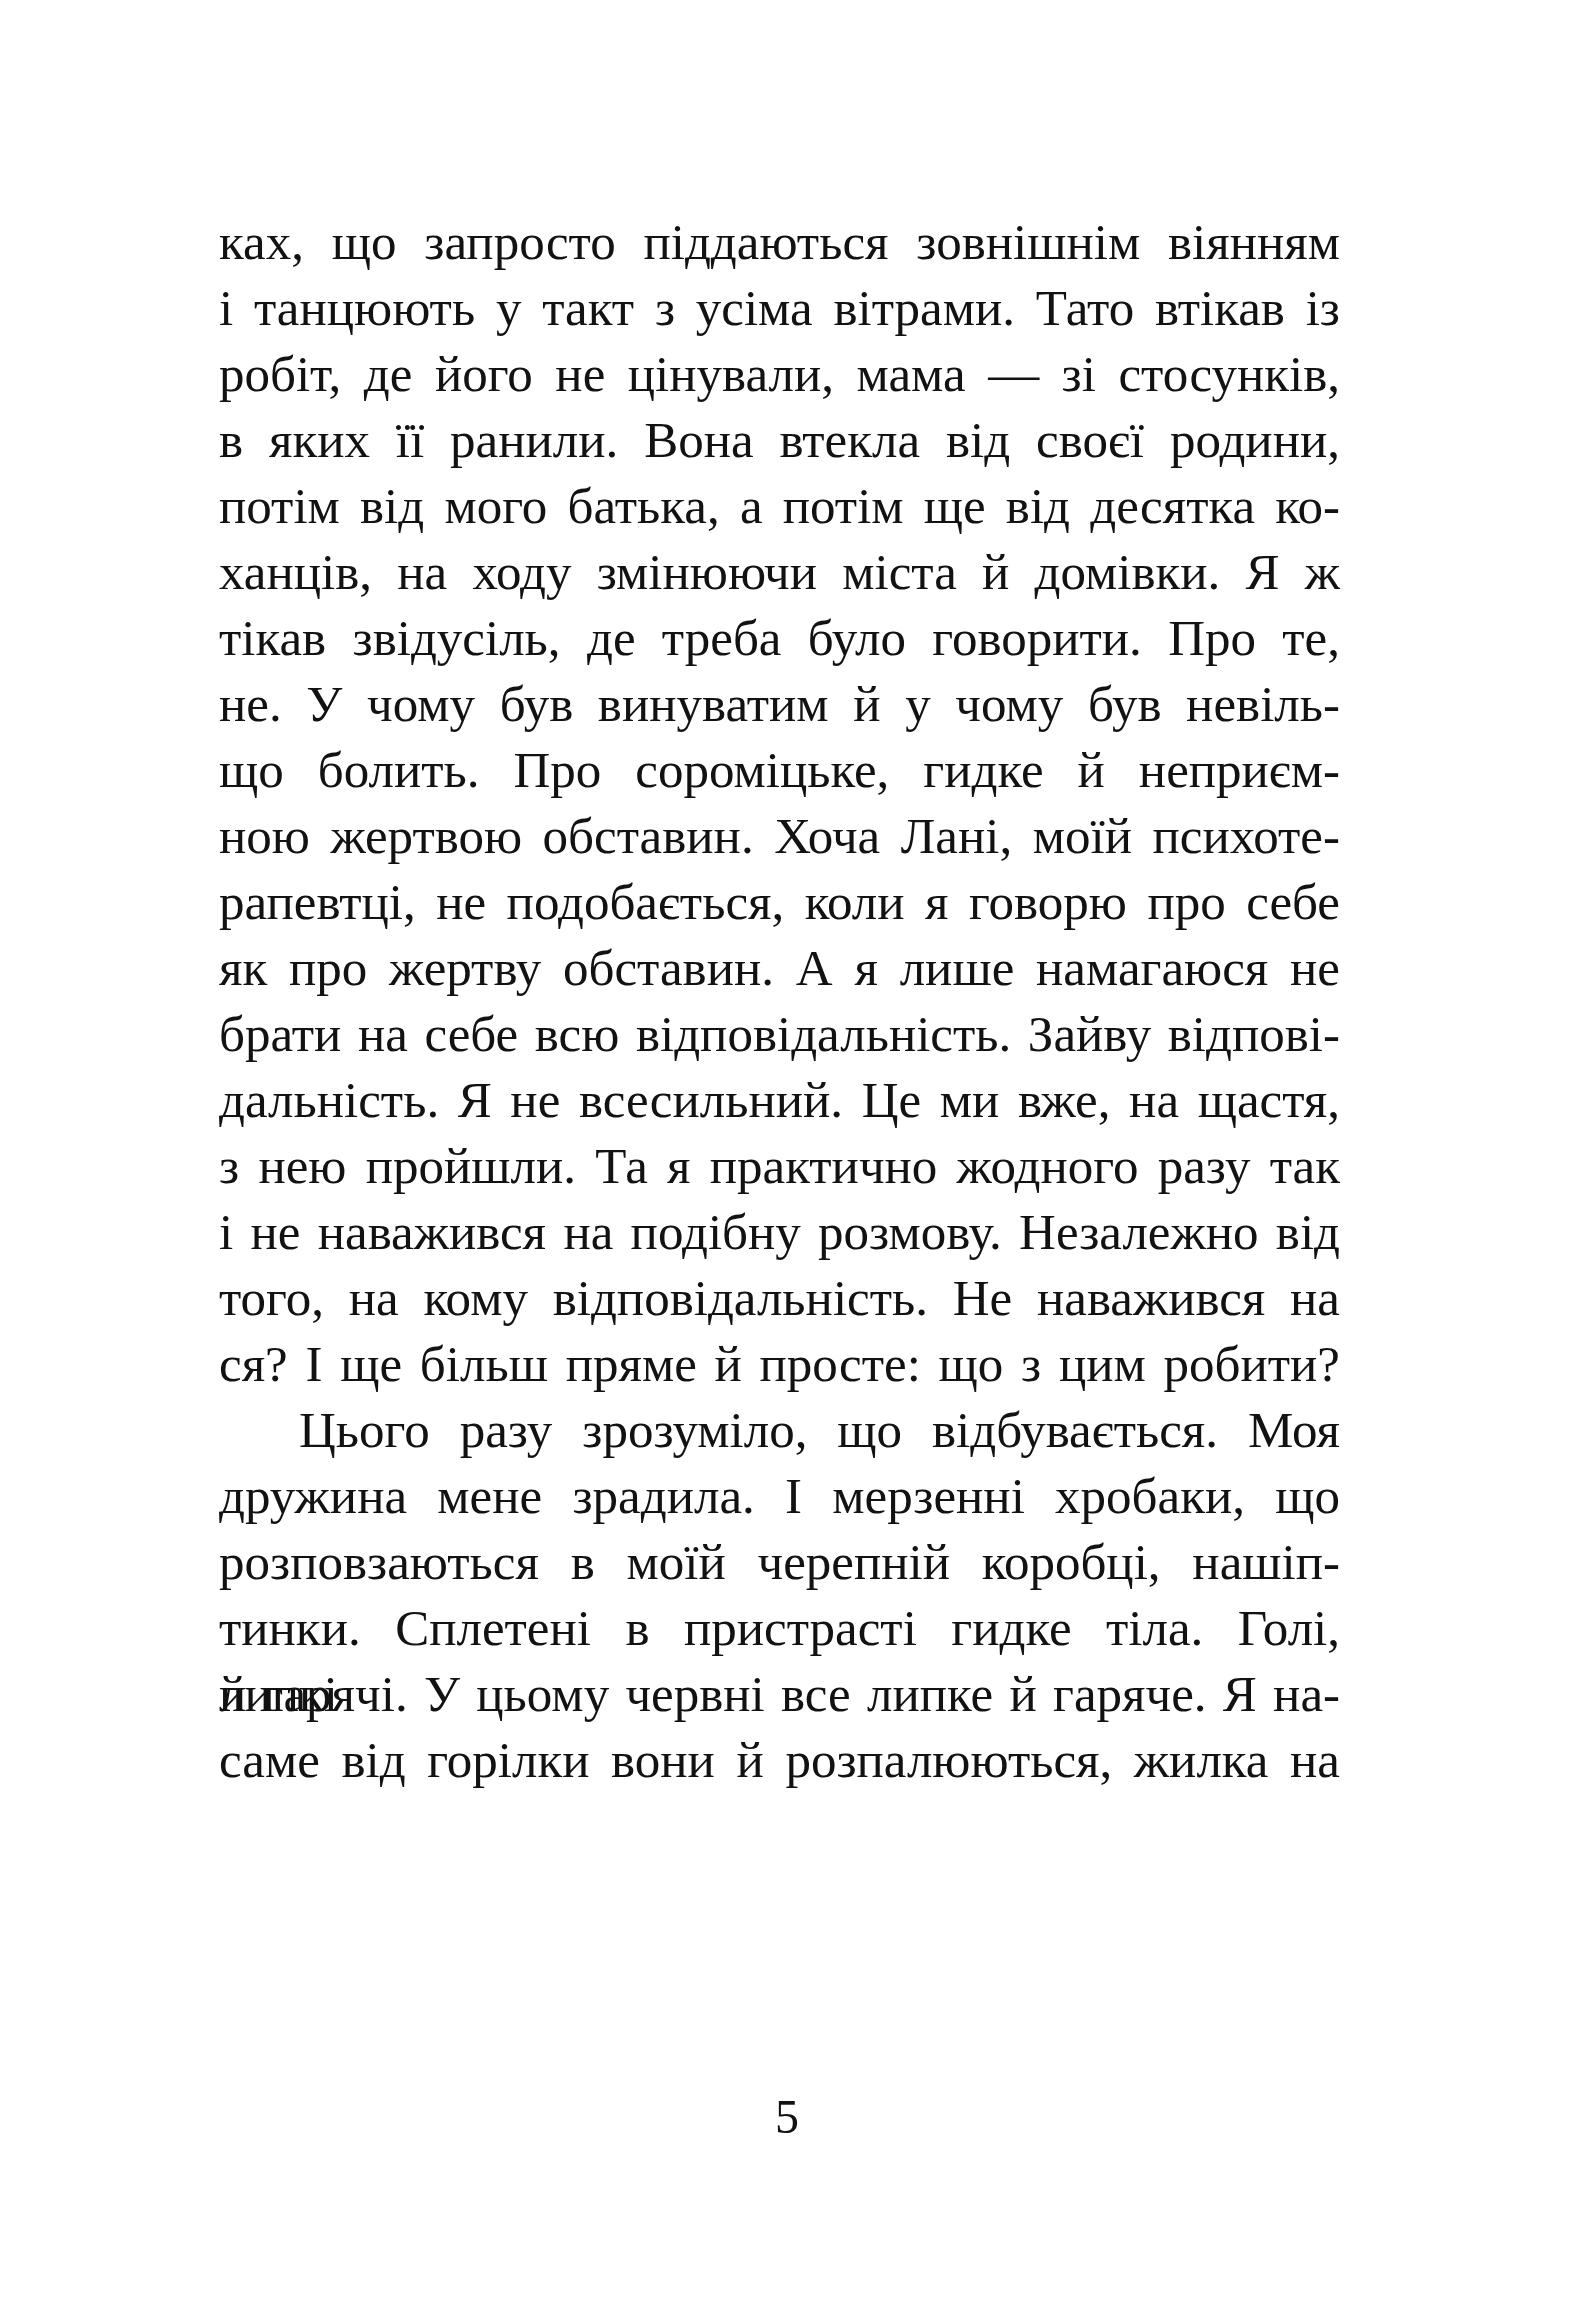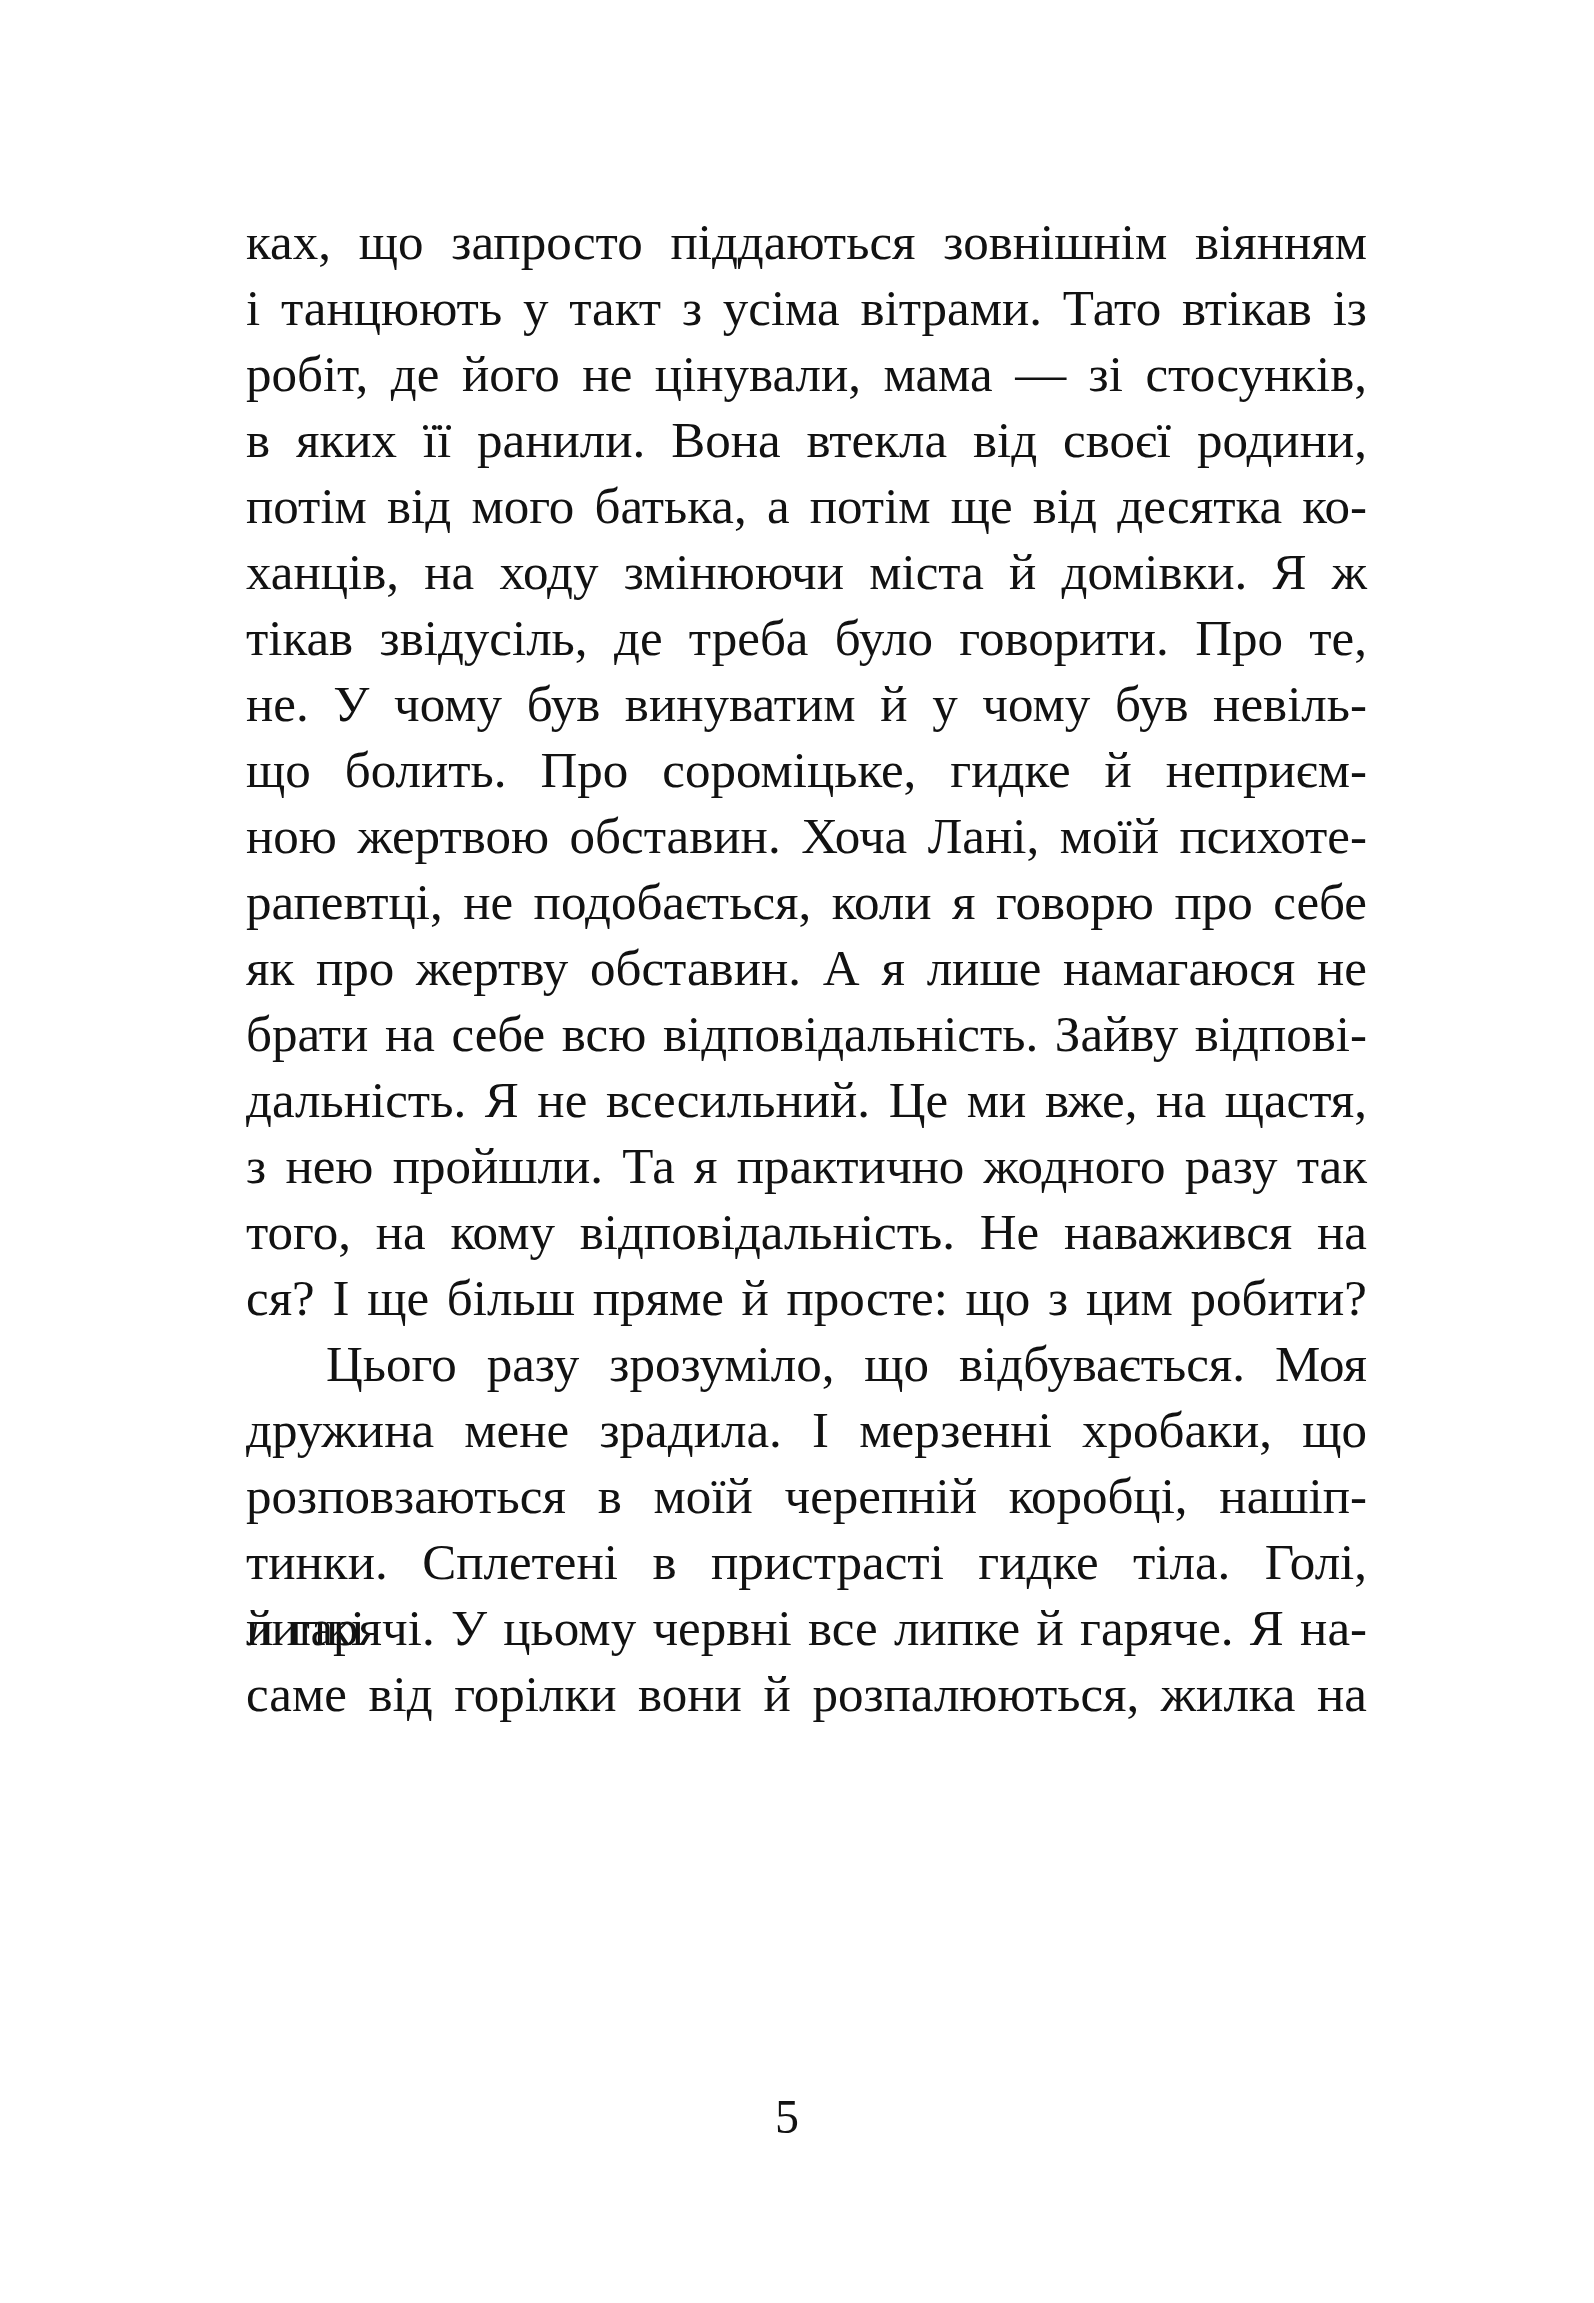--- a/index.html
+++ b/index.html
@@ -11,21 +11,21 @@
     position: relative;
     width: 1594px;
     height: 2303px;
     background: #ffffff;
     color: #121212;
     font-family: "Liberation Serif", serif;
     overflow: hidden;
   }
   .text-block {
     position: absolute;
-    left: 246px;
+    left: 219px;
     top: 209px;
     width: 1121px;
     font-family: Liberation Serif, serif;
   }
   .text-line {
     font-size: 51px;
     line-height: 66px;
     height: 66px;
     text-align: justify;
     text-align-last: justify;
@@ -58,20 +58,21 @@
       <div class="text-line">ханців, на ходу змінюючи міста й домівки. Я ж</div>
       <div class="text-line">тікав звідусіль, де треба було говорити. Про те,</div>
       <div class="text-line">не. У чому був винуватим й у чому був невіль-</div>
       <div class="text-line">що болить. Про сороміцьке, гидке й неприєм-</div>
       <div class="text-line">ною жертвою обставин. Хоча Лані, моїй психоте-</div>
       <div class="text-line">рапевтці, не подобається, коли я говорю про себе</div>
       <div class="text-line">як про жертву обставин. А я лише намагаюся не</div>
       <div class="text-line">брати на себе всю відповідальність. Зайву відпові-</div>
       <div class="text-line">дальність. Я не всесильний. Це ми вже, на щастя,</div>
       <div class="text-line">з нею пройшли. Та я практично жодного разу так</div>
+      <div class="text-line">і не наважився на подібну розмову. Незалежно від</div>
       <div class="text-line">того, на кому відповідальність. Не наважився на</div>
       <div class="text-line">ся? І ще більш пряме й просте: що з цим робити?</div>
       <div class="text-line indent-first">Цього разу зрозуміло, що відбувається. Моя</div>
       <div class="text-line">дружина мене зрадила. І мерзенні хробаки, що</div>
       <div class="text-line">розповзаються в моїй черепній коробці, нашіп-</div>
       <div class="text-line">тинки. Сплетені в пристрасті гидке тіла. Голі, липкі</div>
       <div class="text-line">й гарячі. У цьому червні все липке й гаряче. Я на-</div>
       <div class="text-line">саме від горілки вони й розпалюються, жилка на</div>
     </div>
   <div class="page-number">5</div>

